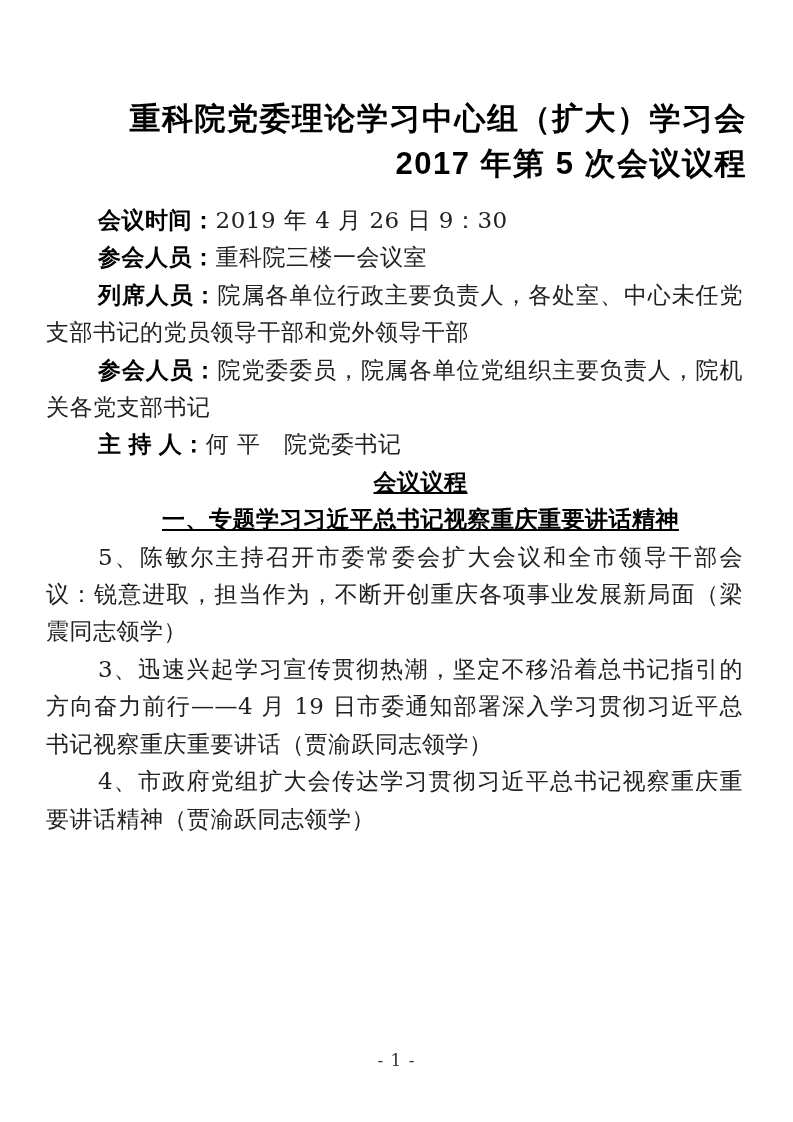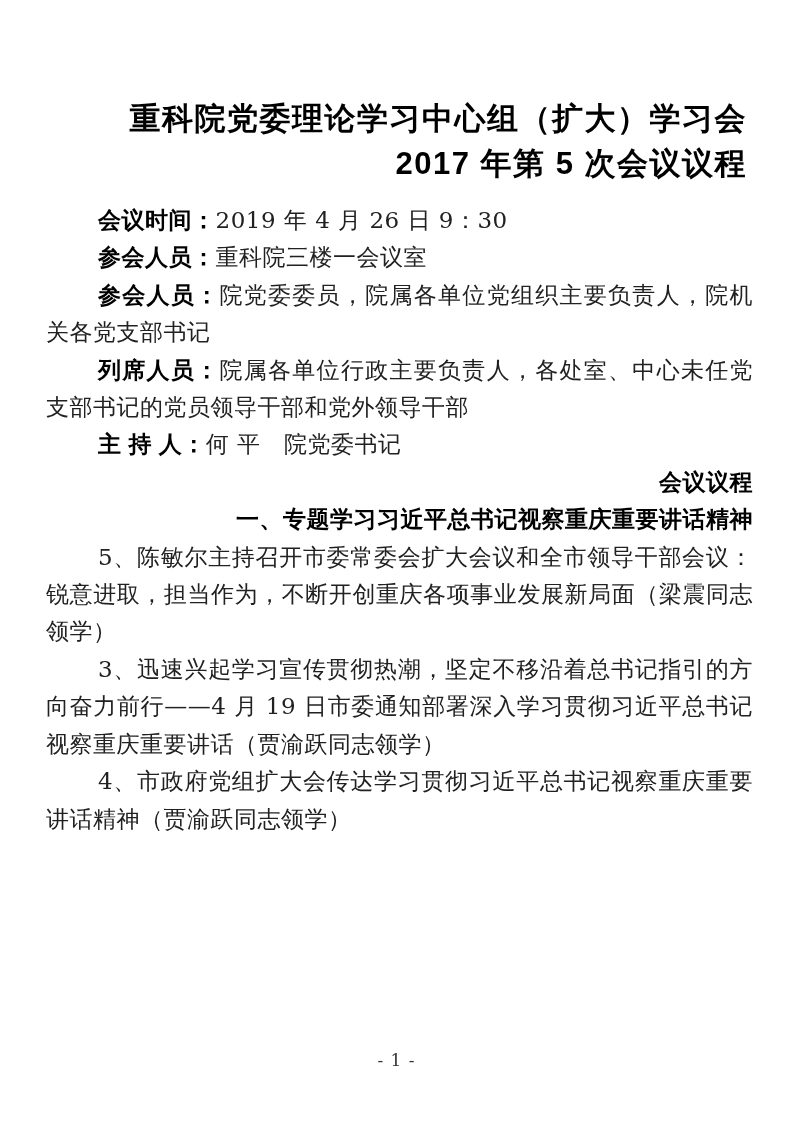--- a/index.html
+++ b/index.html
@@ -17,21 +17,21 @@
     text-align: right;
     font-family: "Liberation Sans", sans-serif;
     font-weight: 900;
     font-size: 31px;
     line-height: 45px;
     letter-spacing: 1.5px;
     color: #000000;
   }
   .t-line { display: block; }
   .doc-body {
-    margin: 0 40px 0 46px;
+    margin: 0 50px 0 46px;
     font-family: "DejaVu Serif", serif;
     font-size: 23px;
     line-height: 37.4px;
     letter-spacing: 0.5px;
     color: #212121;
     text-align: justify;
   }
   .doc-body p {
     margin: 0;
     padding: 0;
@@ -40,21 +40,22 @@
   .label {
     font-family: "Liberation Sans", sans-serif;
     font-weight: bold;
     color: #000000;
   }
   .agenda-heading,
   .section-title {
     font-family: "Liberation Sans", sans-serif;
     font-weight: bold;
     color: #000000;
-    text-align: right;
+    text-align: center;
+    text-decoration: underline;
   }
   .page-footer {
     position: absolute;
     left: 0;
     right: 0;
     bottom: 52px;
     text-align: center;
     font-family: "DejaVu Serif", serif;
     font-size: 17px;
     letter-spacing: 1px;
@@ -70,23 +71,23 @@
     <span class="t-line">重科院党委理论学习中心组（扩大）学习会</span>
     <span class="t-line">2017 年第 5 次会议议程</span>
   </h1>
 
   <div class="doc-body">
 
     <p><span class="label">会议时间：</span><span>2019 年 4 月 26 日 9：30</span></p>
 
     <p><span class="label">参会人员：</span><span>重科院三楼一会议室</span></p>
 
+    <p><span class="label">列席人员：</span><span>院属各单位行政主要负责人，各处室、中心未任党支部书记的党员领导干部和党外领导干部</span></p>
+
     <p><span class="label">参会人员：</span><span>院党委委员，院属各单位党组织主要负责人，院机关各党支部书记</span></p>
-
-    <p><span class="label">列席人员：</span><span>院属各单位行政主要负责人，各处室、中心未任党支部书记的党员领导干部和党外领导干部</span></p>
 
     <p><span class="label">主 持 人：</span><span>何 平　院党委书记</span></p>
 
     <p class="agenda-heading">会议议程</p>
 
     <p class="section-title">一、专题学习习近平总书记视察重庆重要讲话精神</p>
 
     <p>5、陈敏尔主持召开市委常委会扩大会议和全市领导干部会议：锐意进取，担当作为，不断开创重庆各项事业发展新局面（梁震同志领学）</p>
     <p>3、迅速兴起学习宣传贯彻热潮，坚定不移沿着总书记指引的方向奋力前行——4 月 19 日市委通知部署深入学习贯彻习近平总书记视察重庆重要讲话（贾渝跃同志领学）</p>
     <p>4、市政府党组扩大会传达学习贯彻习近平总书记视察重庆重要讲话精神（贾渝跃同志领学）</p>

